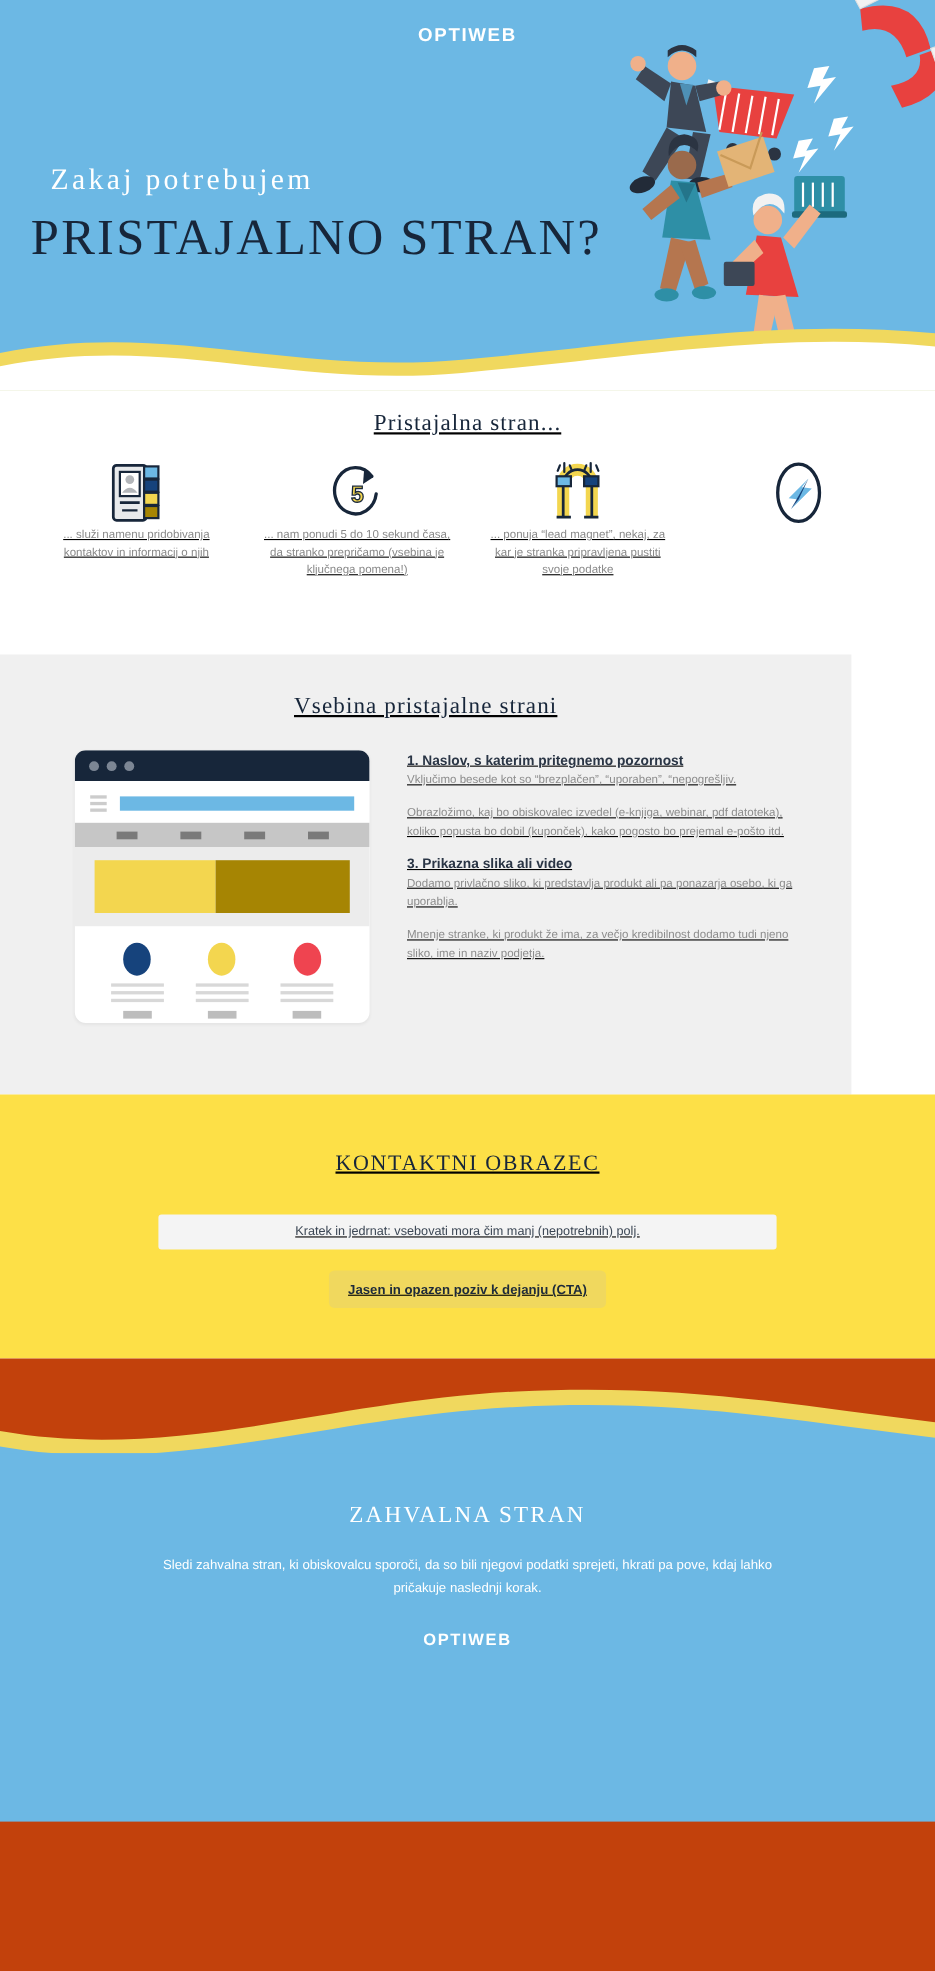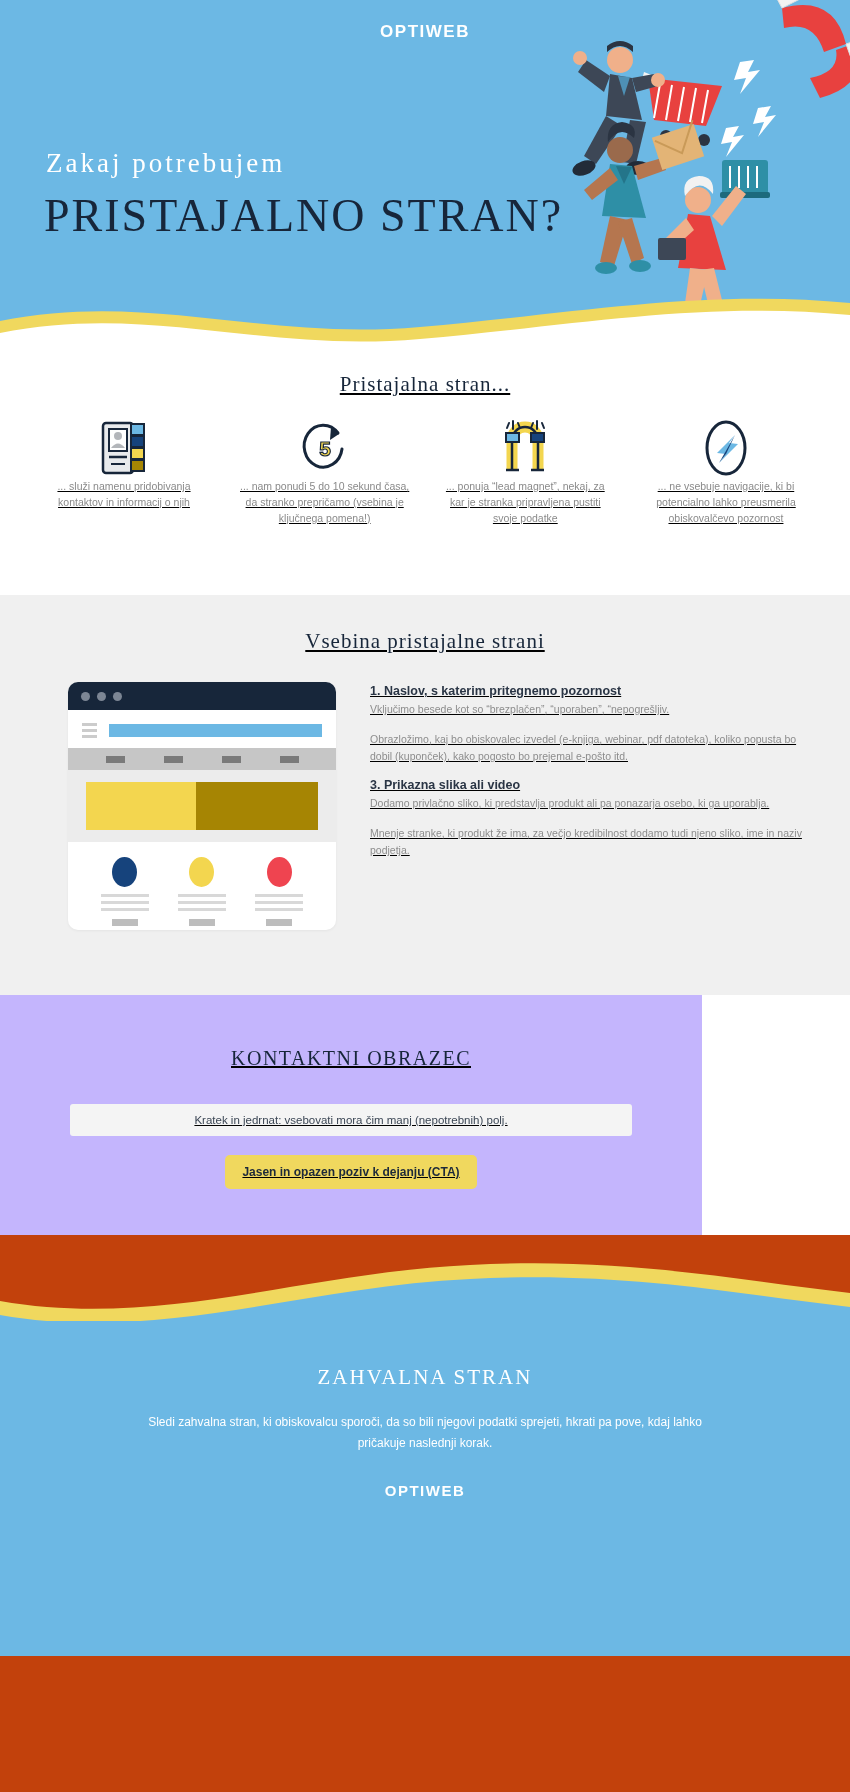--- a/index.html
+++ b/index.html
@@ -31,21 +31,21 @@
   }
   .hero-eyebrow{
     position:absolute;left:46px;top:148px;
     font-family:"Liberation Serif",serif;
     font-size:27px;
     letter-spacing:3px;
     color:#ffffff;
     font-weight:normal;
   }
   .hero-title{
-    position:absolute;left:44px;top:192px;
+    position:absolute;left:28px;top:192px;
     font-family:"Liberation Serif",serif;
     font-size:46px;
     letter-spacing:2px;
     color:#17263a;
     font-weight:normal;
     line-height:1.05;
   }
   
   .hero-art{position:absolute;right:0;top:0;width:420px;height:330px;}
 
@@ -71,21 +71,21 @@
   }
   .feat-icon{height:62px;display:flex;align-items:center;justify-content:center;}
   .feat-cap{
     font-size:10.5px;line-height:1.5;
     color:#8a8a8a;text-align:center;
     font-family:"Liberation Sans",sans-serif;
   }
 
   
   .content{
-    position:relative;width:850px;height:400px;background:#f0f0f0;
+    position:relative;width:774px;height:400px;background:#f0f0f0;
   }
   .content .section-head{padding-top:34px;font-size:21px;}
   .content-row{
     display:flex;padding:28px 34px 0 68px;gap:34px;
   }
   .browser{
     width:268px;border-radius:10px;overflow:hidden;
     background:#ffffff;flex:none;
     box-shadow:0 1px 3px rgba(0,0,0,.05);
     height:248px;
@@ -119,21 +119,21 @@
   .citem h4{
     margin:0 0 3px 0;font-size:12.5px;color:#2a3545;font-weight:bold;
     font-family:"Liberation Sans",sans-serif;
   }
   .citem p{
     margin:0;font-size:10.5px;line-height:1.62;color:#8d8d8d;
     font-family:"Liberation Sans",sans-serif;
   }
 
   
-  .formsec{position:relative;width:702px;height:240px;background:#c4b5fd;}
+  .formsec{position:relative;width:850px;height:240px;background:#fde047;}
   .formsec .section-head{padding-top:52px;font-size:20px;letter-spacing:1.5px;}
   .form-field{
     margin:34px auto 0 auto;width:562px;height:32px;background:#f4f4f4;border-radius:3px;
     display:flex;align-items:center;justify-content:center;
     font-size:11.5px;color:#3b4654;
     font-family:"Liberation Sans",sans-serif;
   }
   .cta{
     margin:19px auto 0 auto;width:252px;height:34px;background:#f0d85e;border-radius:5px;
     display:flex;align-items:center;justify-content:center;
@@ -324,21 +324,20 @@
       </div>
 
       <div class="feat">
         <div class="feat-icon">
           <svg width="48" height="58" viewBox="0 0 48 58">
             <ellipse cx="24" cy="29" rx="19" ry="26" fill="none" stroke="#17263a" stroke-width="3"></ellipse>
             <path d="M33 16 L15 34 L24 35 L17 44 L36 25 L27 24 Z" fill="#6cb8e4"></path>
             <path d="M33 16 L24 35 L17 44 Z" fill="#16437c"></path>
           </svg>
         </div>
-        <div class="feat-cap">... ne vsebuje navigacije, ki bi potencialno lahko preusmerila obiskovalčevo pozornost</div>
       </div>
 
     </div>
   </section>
 
   <section class="content">
     <div class="section-head">Vsebina pristajalne strani</div>
 
     <div class="content-row">
 

